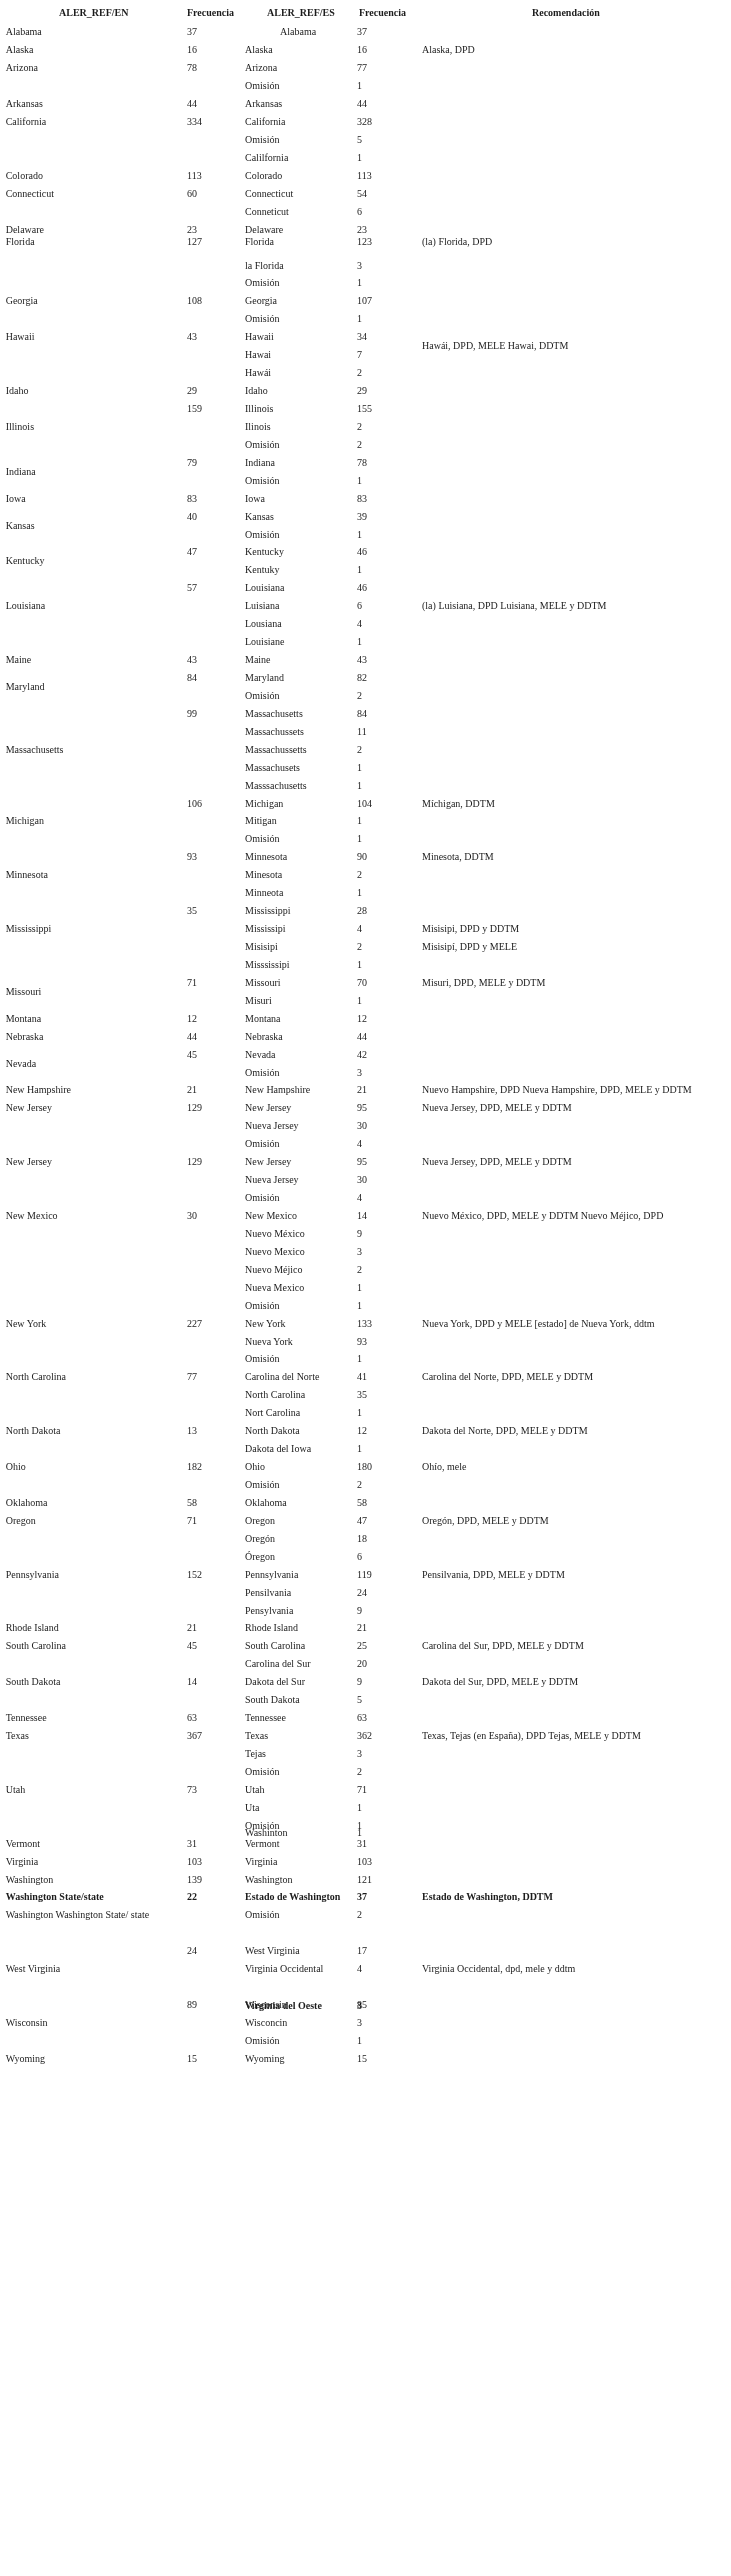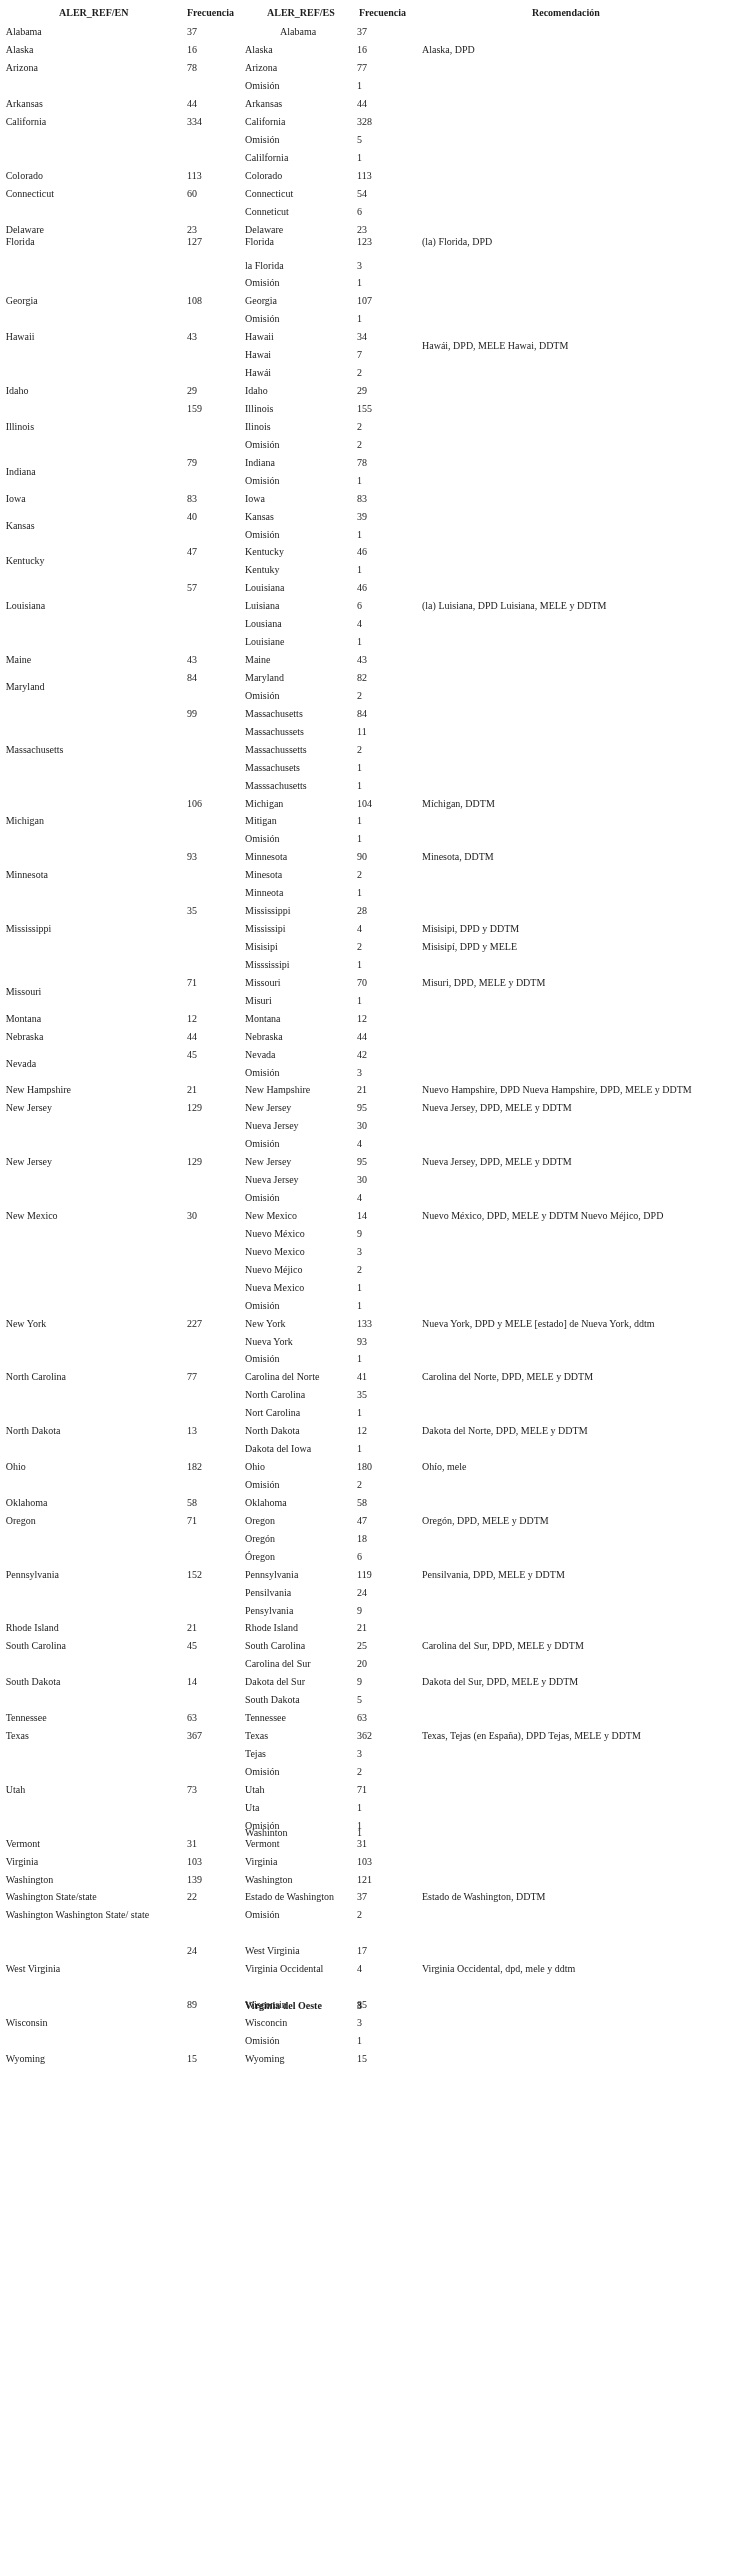--- a/index.html
+++ b/index.html
@@ -566,21 +566,21 @@
       <span class="cell c-ef">103</span>
       <span class="cell c-es">Virginia</span>
       <span class="cell c-sf">103</span>
     </div>
     <div class="row" style="top: 1872px;">
       <span class="cell c-en">Washington</span>
       <span class="cell c-ef">139</span>
       <span class="cell c-es">Washington</span>
       <span class="cell c-sf">121</span>
     </div>
-    <div class="row" style="top: 1889px;">
+    <div class="row" style="top: 1889px; font-weight: bold;">
       <span class="cell c-en">Washington State/state</span>
       <span class="cell c-ef">22</span>
       <span class="cell c-es">Estado de Washington</span>
       <span class="cell c-sf">37</span>
       <span class="cell c-rc">Estado de Washington, DDTM</span>
     </div>
     <div class="row" style="top: 1907px;">
       <span class="cell c-en">Washington Washington State/ state</span>
       <span class="cell c-es">Omisión</span>
       <span class="cell c-sf">2</span>

